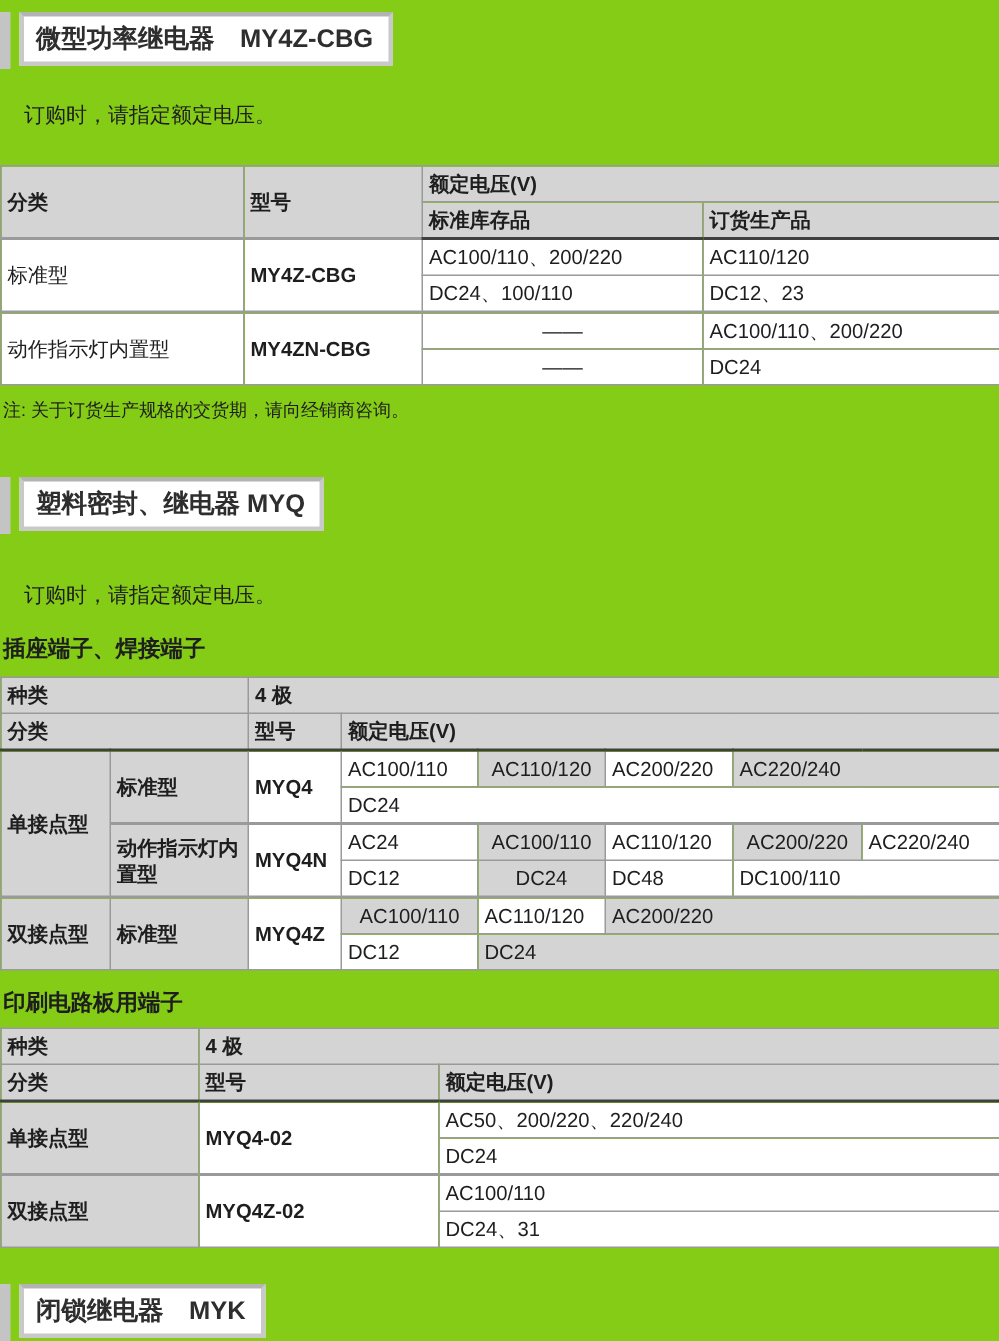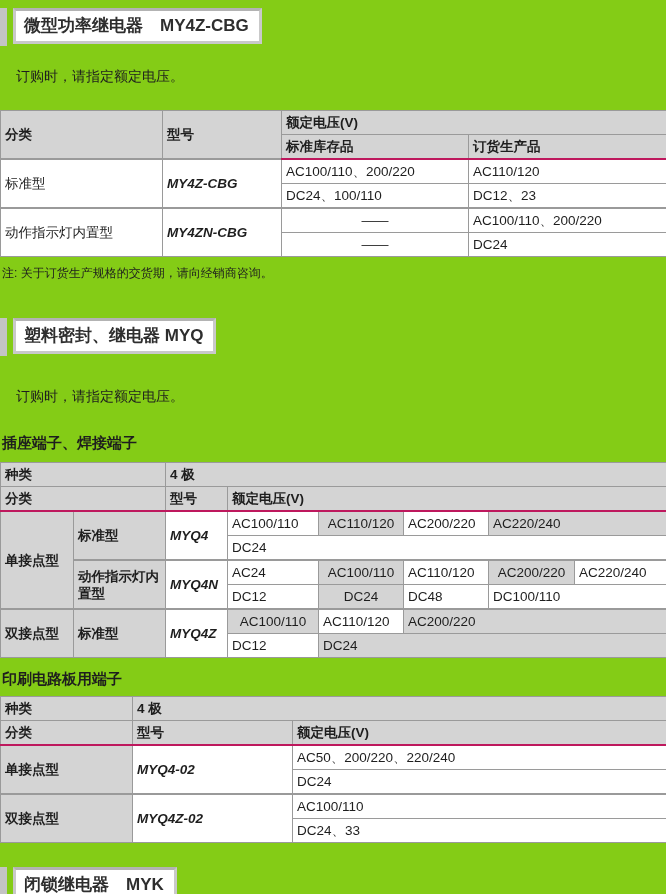--- a/index.html
+++ b/index.html
@@ -54,31 +54,31 @@
     line-height: 17px;
     overflow: hidden;
     white-space: normal;
     vertical-align: middle;
     text-align: left;
     background: #ffffff;
   }
   .cat-table td.hdr   { background: #d4d4d4; font-weight: bold; }
   .cat-table td.cat   { background: #d4d4d4; font-weight: bold; }
   .cat-table td.plain-cat { background: #ffffff; font-weight: normal; }
-  .cat-table td.model { font-weight: bold; font-style: italic; }
+  .cat-table td.model { font-weight: bold; }
   .cat-table td.shade { background: #d4d4d4; }
   .cat-table td.center { text-align: center; }
   .cat-table tr.gs > td { border-top: 2px solid #9a9a9a; }
-  .cat-table tr.hdr-end > td { border-bottom: 2px solid #be185d; }
+  .cat-table tr.hdr-end > td { border-bottom: 2px solid #404040; }
 
   .mt-intro1   { margin-top: 22px; }
   .mt-table1   { margin-top: 24px; }
   .mt-heading2 { margin-top: 36px; }
   .mt-intro2   { margin-top: 32px; }
-  .mt-sublabel1{ margin-top: 28px; }
+  .mt-sublabel1{ margin-top: 17px; }
   .mt-table2   { margin-top: 9px; }
   .mt-sublabel2{ margin-top: 12px; }
   .mt-table3   { margin-top: 7px; }
   .mt-heading3 { margin-top: 24px; }
 </style>
 </head>
 <body>
 
 <div class="page">
 
@@ -228,21 +228,21 @@
     </tr>
     <tr>
       <td>DC24</td>
     </tr>
     <tr class="gs">
       <td class="cat" rowspan="2">双接点型</td>
       <td class="model" rowspan="2">MYQ4Z-02</td>
       <td>AC100/110</td>
     </tr>
     <tr>
-      <td>DC24、33</td>
+      <td>DC24、31</td>
     </tr>
   </tbody>
     </table>
 
   <div class="heading-row mt-heading3">
     <div class="accent-bar"></div>
     <div class="heading-box">闭锁继电器　MYK</div>
   </div>
 
 </div>

